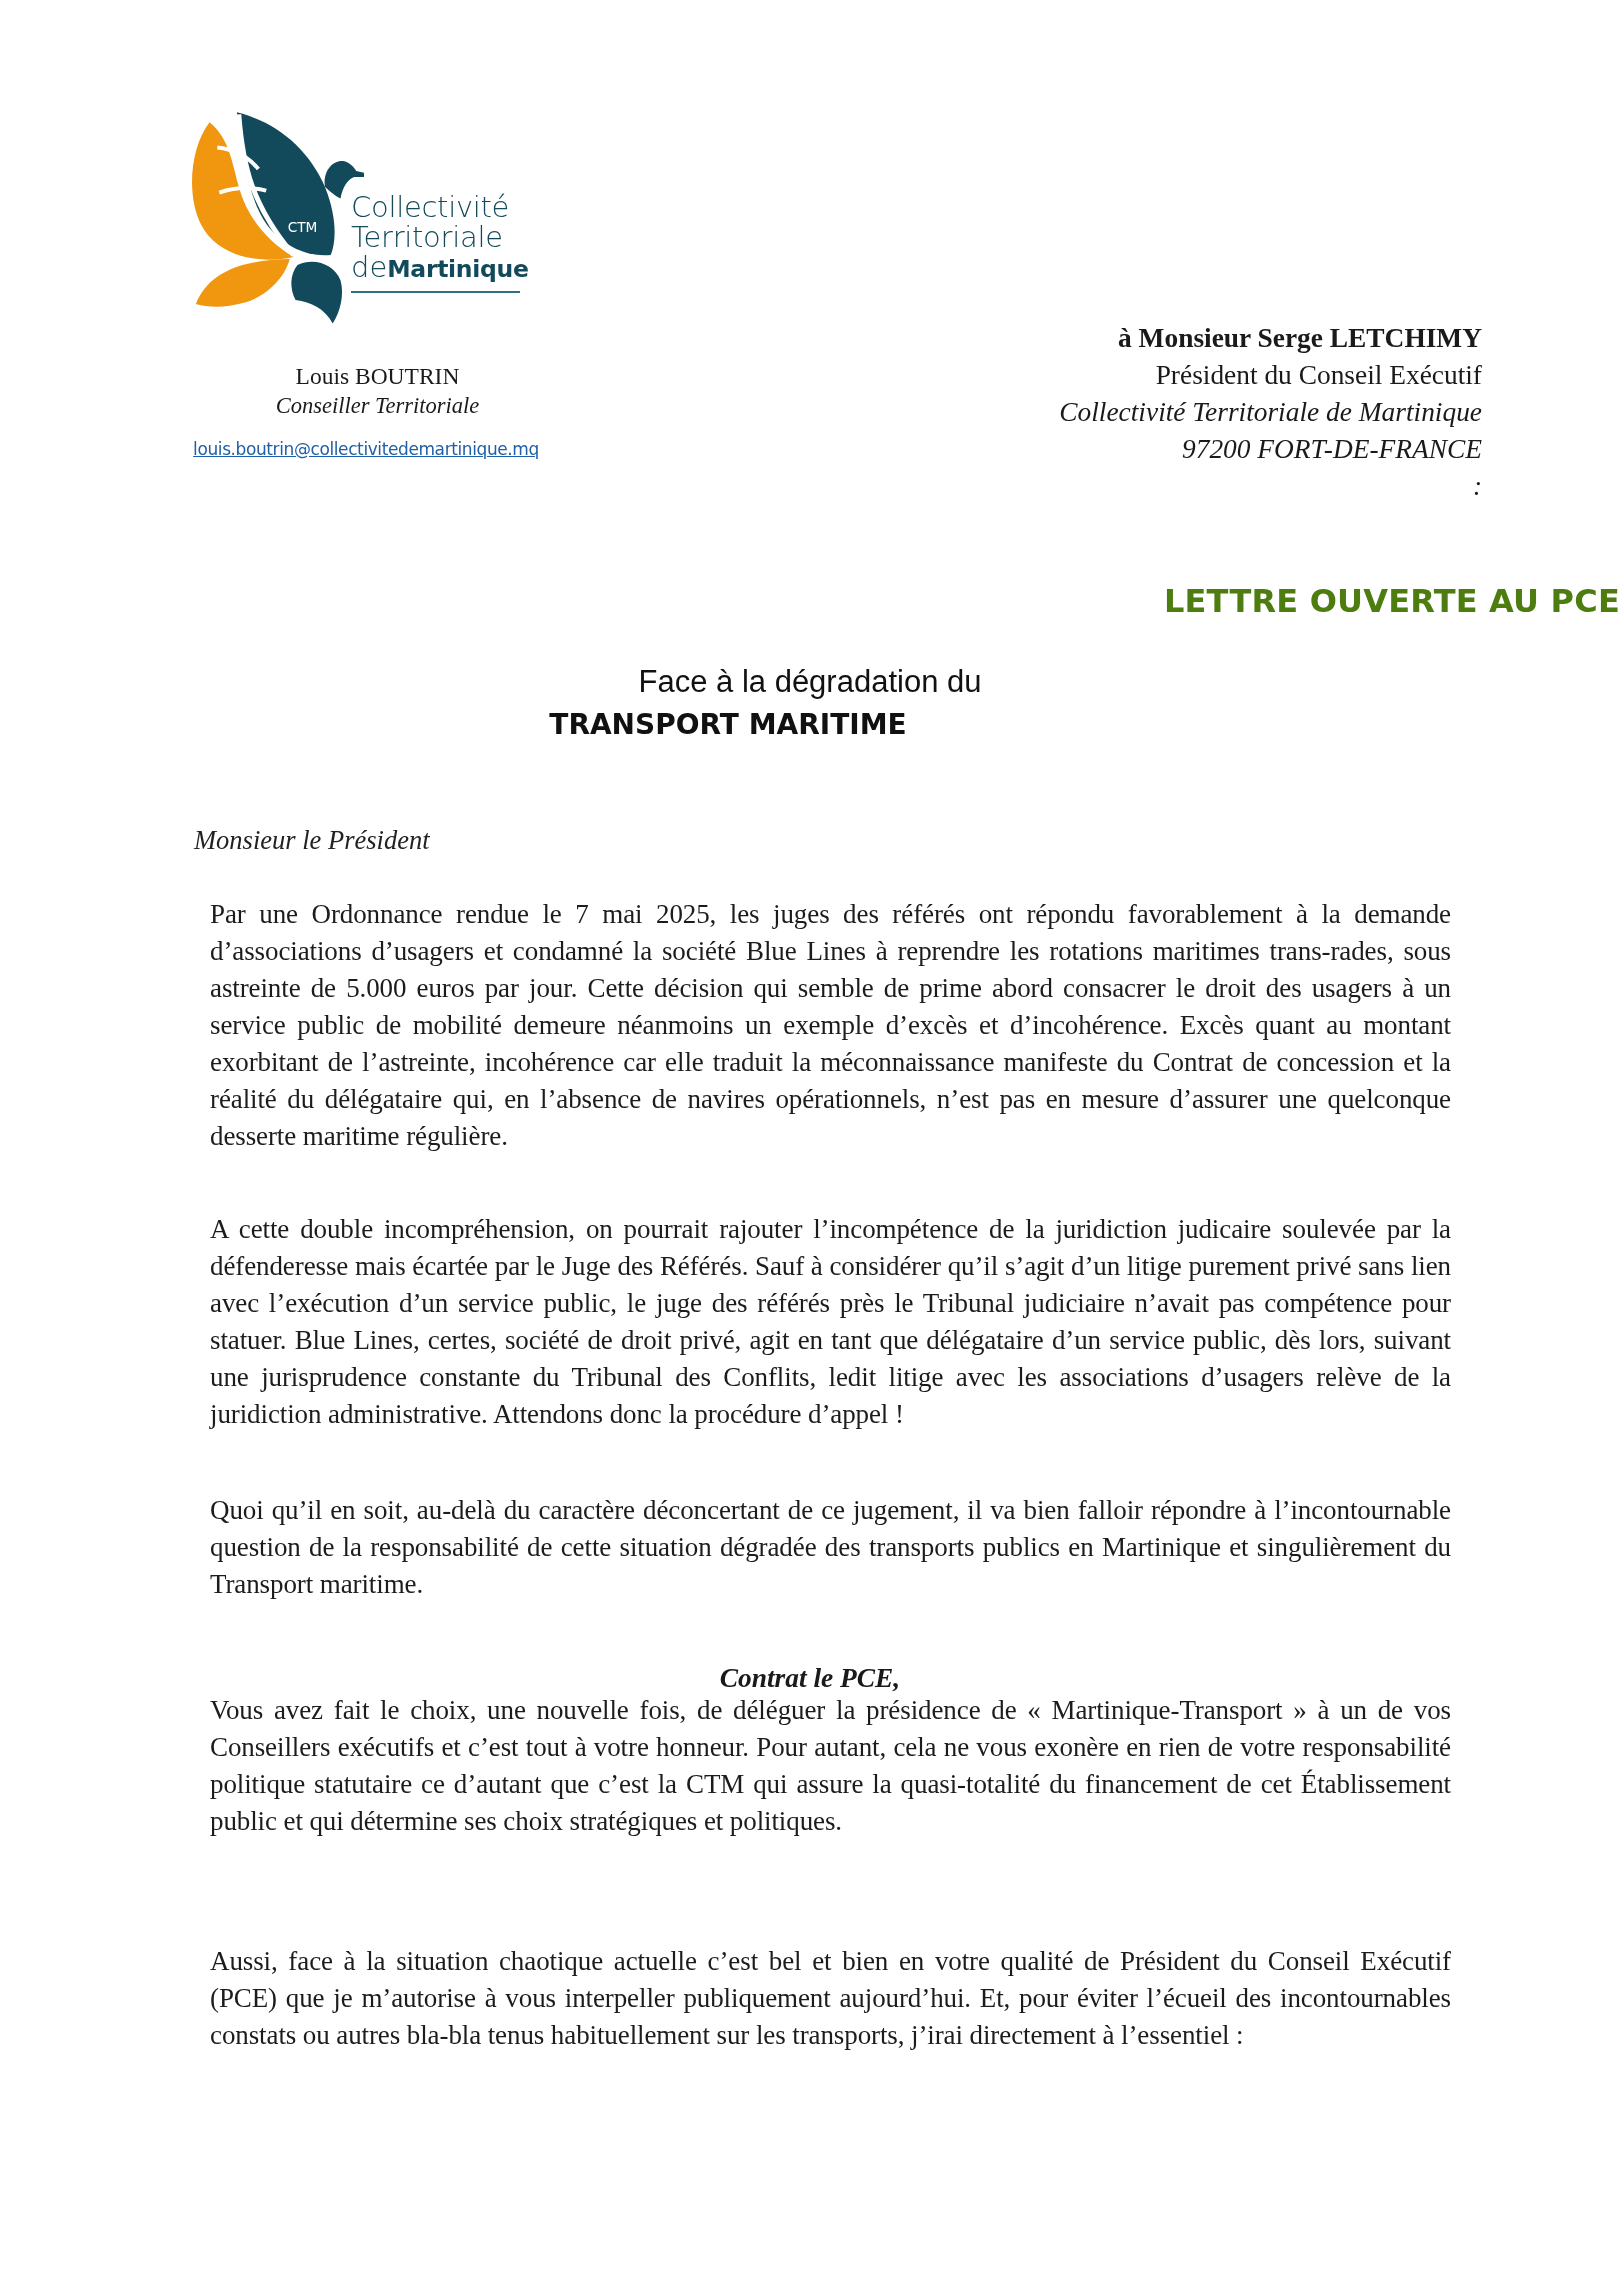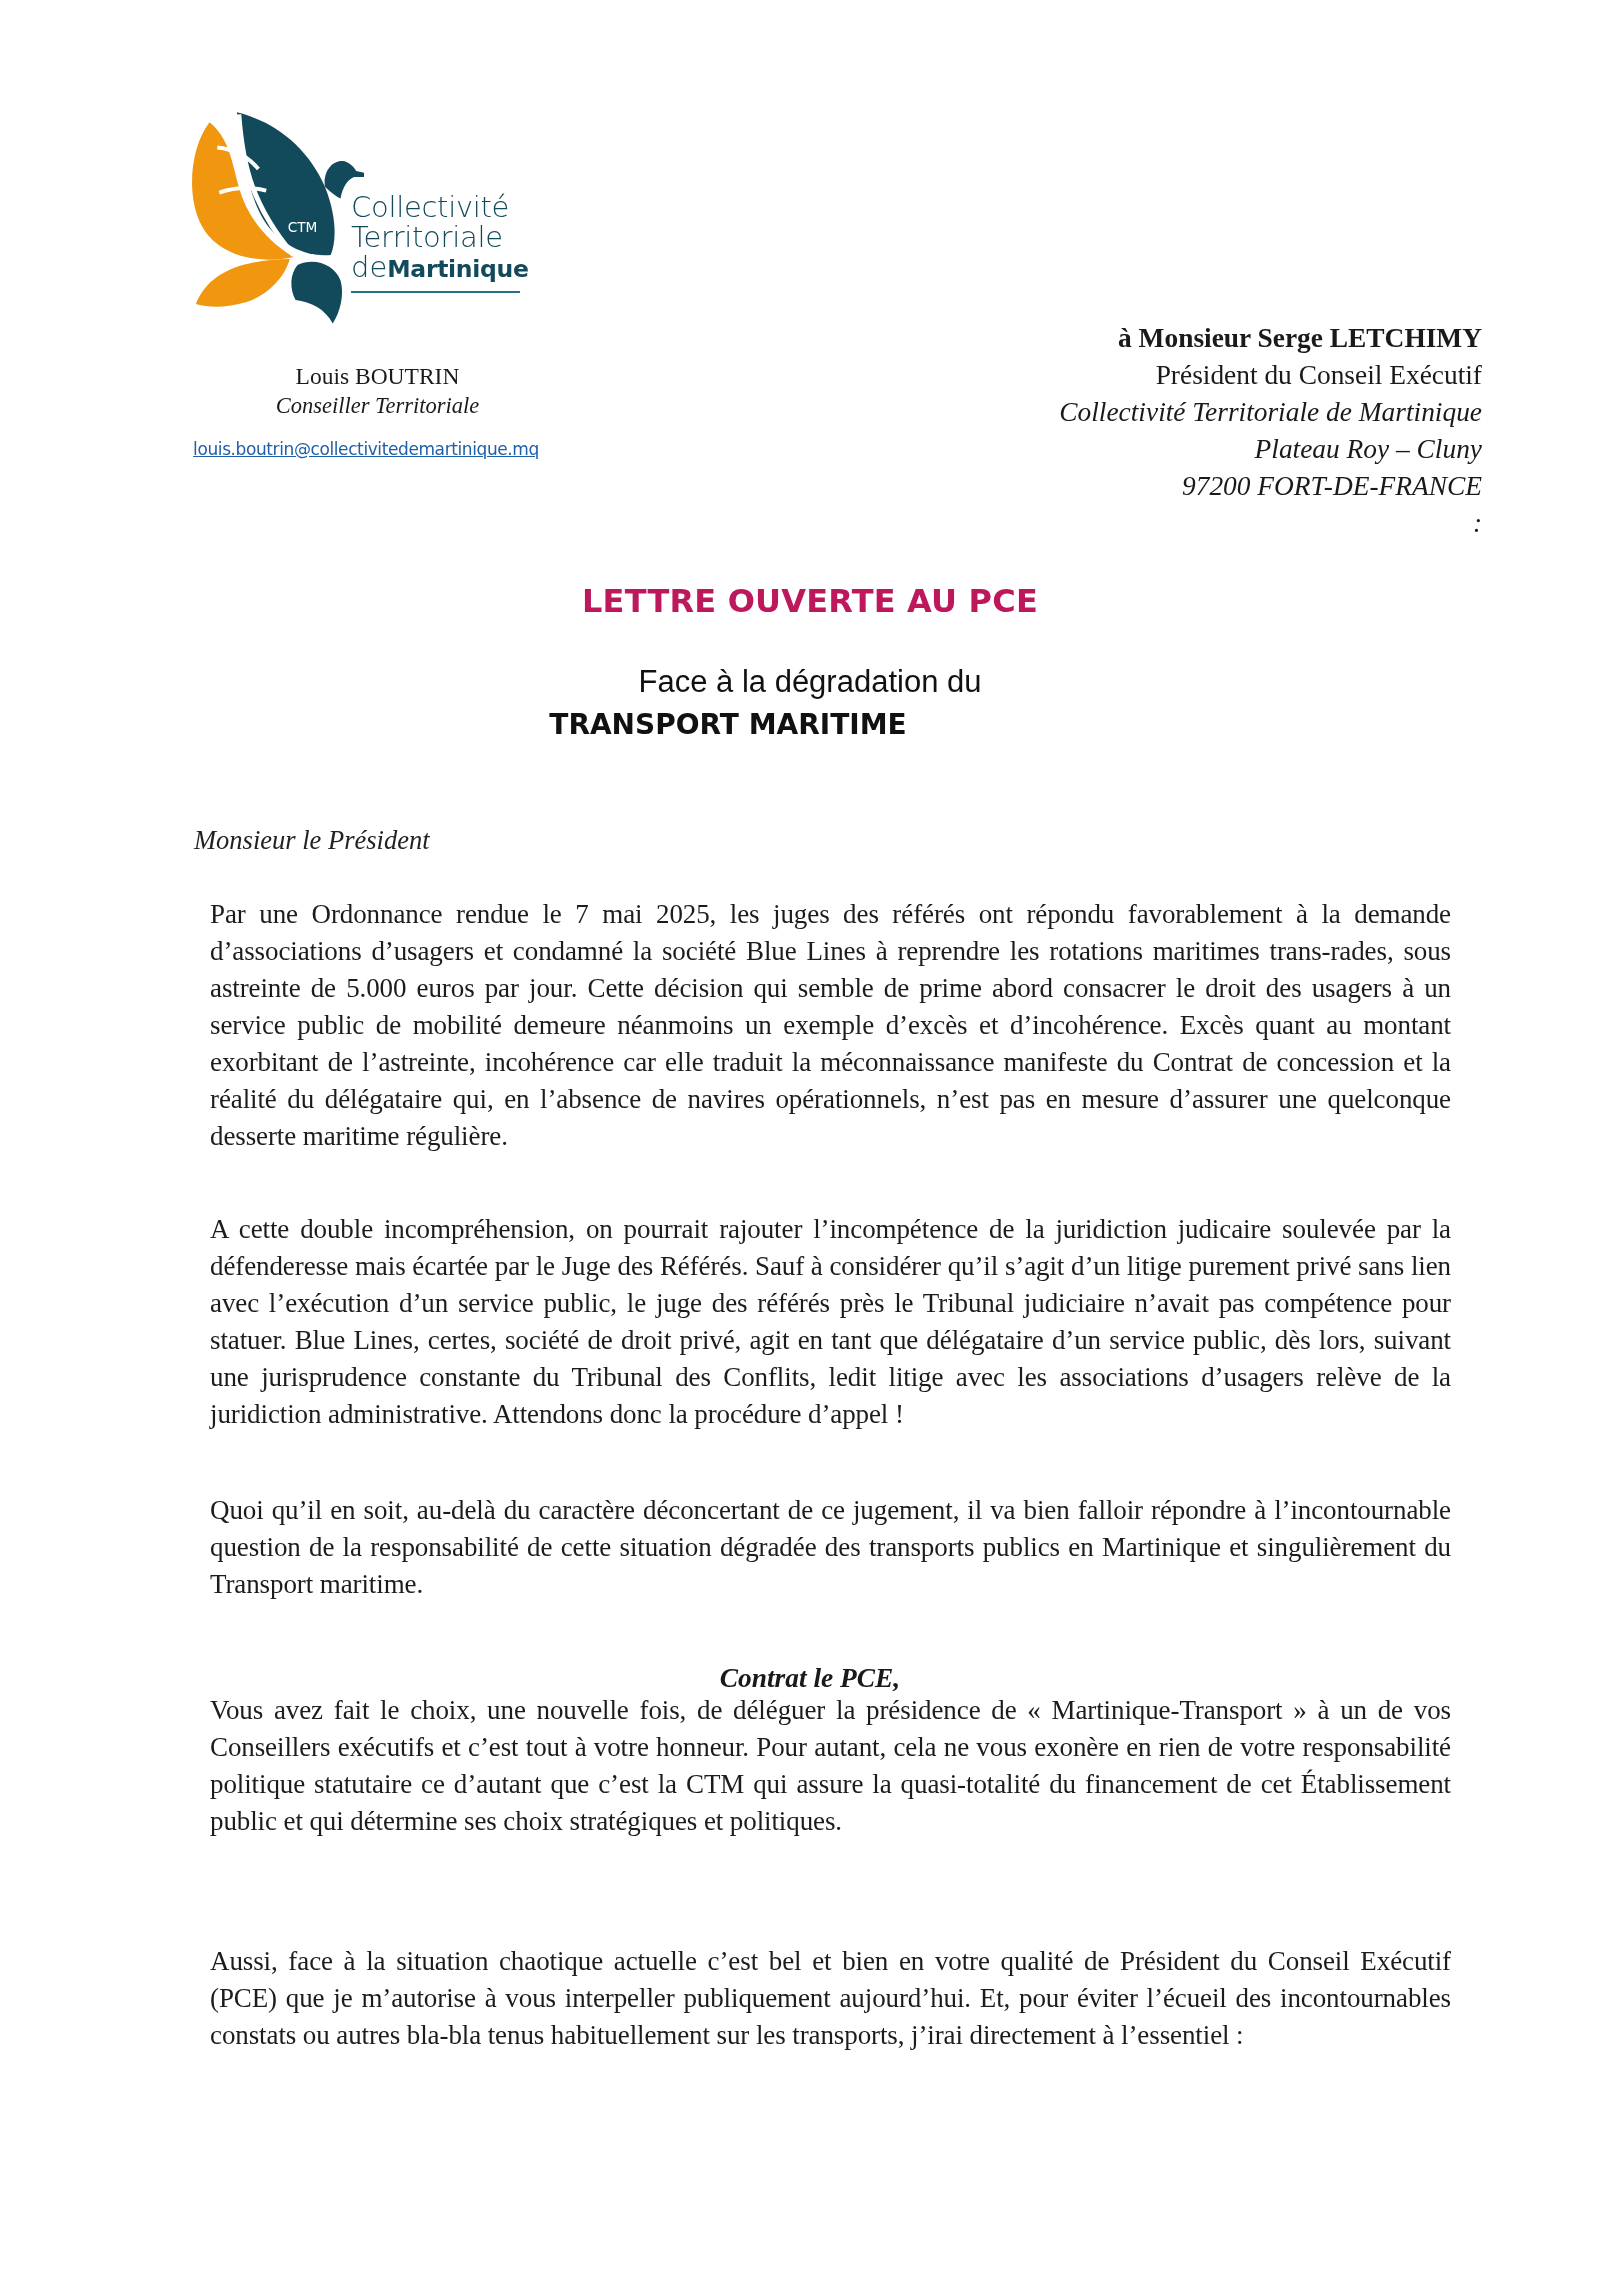--- a/index.html
+++ b/index.html
@@ -16,21 +16,21 @@
 
   .sender { position: absolute; left: 196px; top: 361px; width: 363px; text-align: center; font-family: "Liberation Serif", serif; color: #1a1a1a; }
   .sender .name { font-size: 23.5px; line-height: 30px; display: block; }
   .sender .role { font-size: 22.5px; line-height: 30px; font-style: italic; display: block; }
   .sender .email { position: absolute; left: -2.9px; top: 78px; width: 372px; text-align: left; font-family: "DejaVu Sans", sans-serif; font-size: 17px; color: #1f5fa8; text-decoration: underline; letter-spacing: -0.4px; }
 
   .recipient { position: absolute; right: 138px; top: 320px; text-align: right; font-family: "Liberation Serif", serif; font-size: 27.4px; line-height: 37px; color: #1a1a1a; }
   .recipient .r-name { font-weight: bold; }
   .recipient .it { font-style: italic; }
 
-  .title { position: absolute; left: 0; width: 1620px; top: 582px; text-align: center; font-family: "DejaVu Sans", sans-serif; font-weight: bold; font-size: 32px; letter-spacing: 0.2px; color: #be185d; }
+  .title { position: absolute; left: 0; width: 1620px; top: 582px; text-align: right; font-family: "DejaVu Sans", sans-serif; font-weight: bold; font-size: 32px; letter-spacing: 0.2px; color: #4d7c0f; }
   .subtitle1 { position: absolute; left: 0; width: 1620px; top: 664px; text-align: center; font-family: "Liberation Sans", sans-serif; font-size: 31px; color: #111; }
   .subtitle2 { position: absolute; left: 0; width: 1456px; top: 708px; text-align: center; font-family: "DejaVu Sans", sans-serif; font-weight: bold; font-size: 28px; color: #111; }
 
   .body { position: absolute; left: 194px; width: 1241px; font-family: "Liberation Serif", serif; font-size: 27px; line-height: 37px; color: #1c1c1c; text-align: justify; letter-spacing: -0.1px; margin-left: 16px; }
   .body p { margin: 0; }
   .salute { position: absolute; left: 194px; top: 825px; font-family: "Liberation Serif", serif; font-style: italic; font-size: 26.5px; color: #222; }
   .mid-salute { position: absolute; left: 0; width: 1620px; top: 1663px; text-align: center; font-family: "Liberation Serif", serif; font-style: italic; font-weight: bold; font-size: 27.4px; color: #1a1a1a; }
 </style>
 </head>
 <body>
@@ -66,21 +66,20 @@
   <div class="sender">
     <span class="name">Louis BOUTRIN</span>
     <span class="role">Conseiller Territoriale</span>
     <a class="email">louis.boutrin@collectivitedemartinique.mq</a>
   </div>
 
   <div class="recipient">
     <div class="r-name">à Monsieur Serge LETCHIMY</div>
     <div>Président du Conseil Exécutif</div>
     <div class="it">Collectivité Territoriale de Martinique</div>
-    <div class="it">Plateau Roy – Cluny</div>
     <div class="it">97200 FORT-DE-FRANCE</div>
     <div class="it">:</div>
   </div>
 
   <div class="title">LETTRE OUVERTE AU PCE</div>
   <div class="subtitle1">Face à la dégradation du</div>
   <div class="subtitle2">TRANSPORT MARITIME</div>
 
   <div class="salute">Monsieur le Président</div>
 

